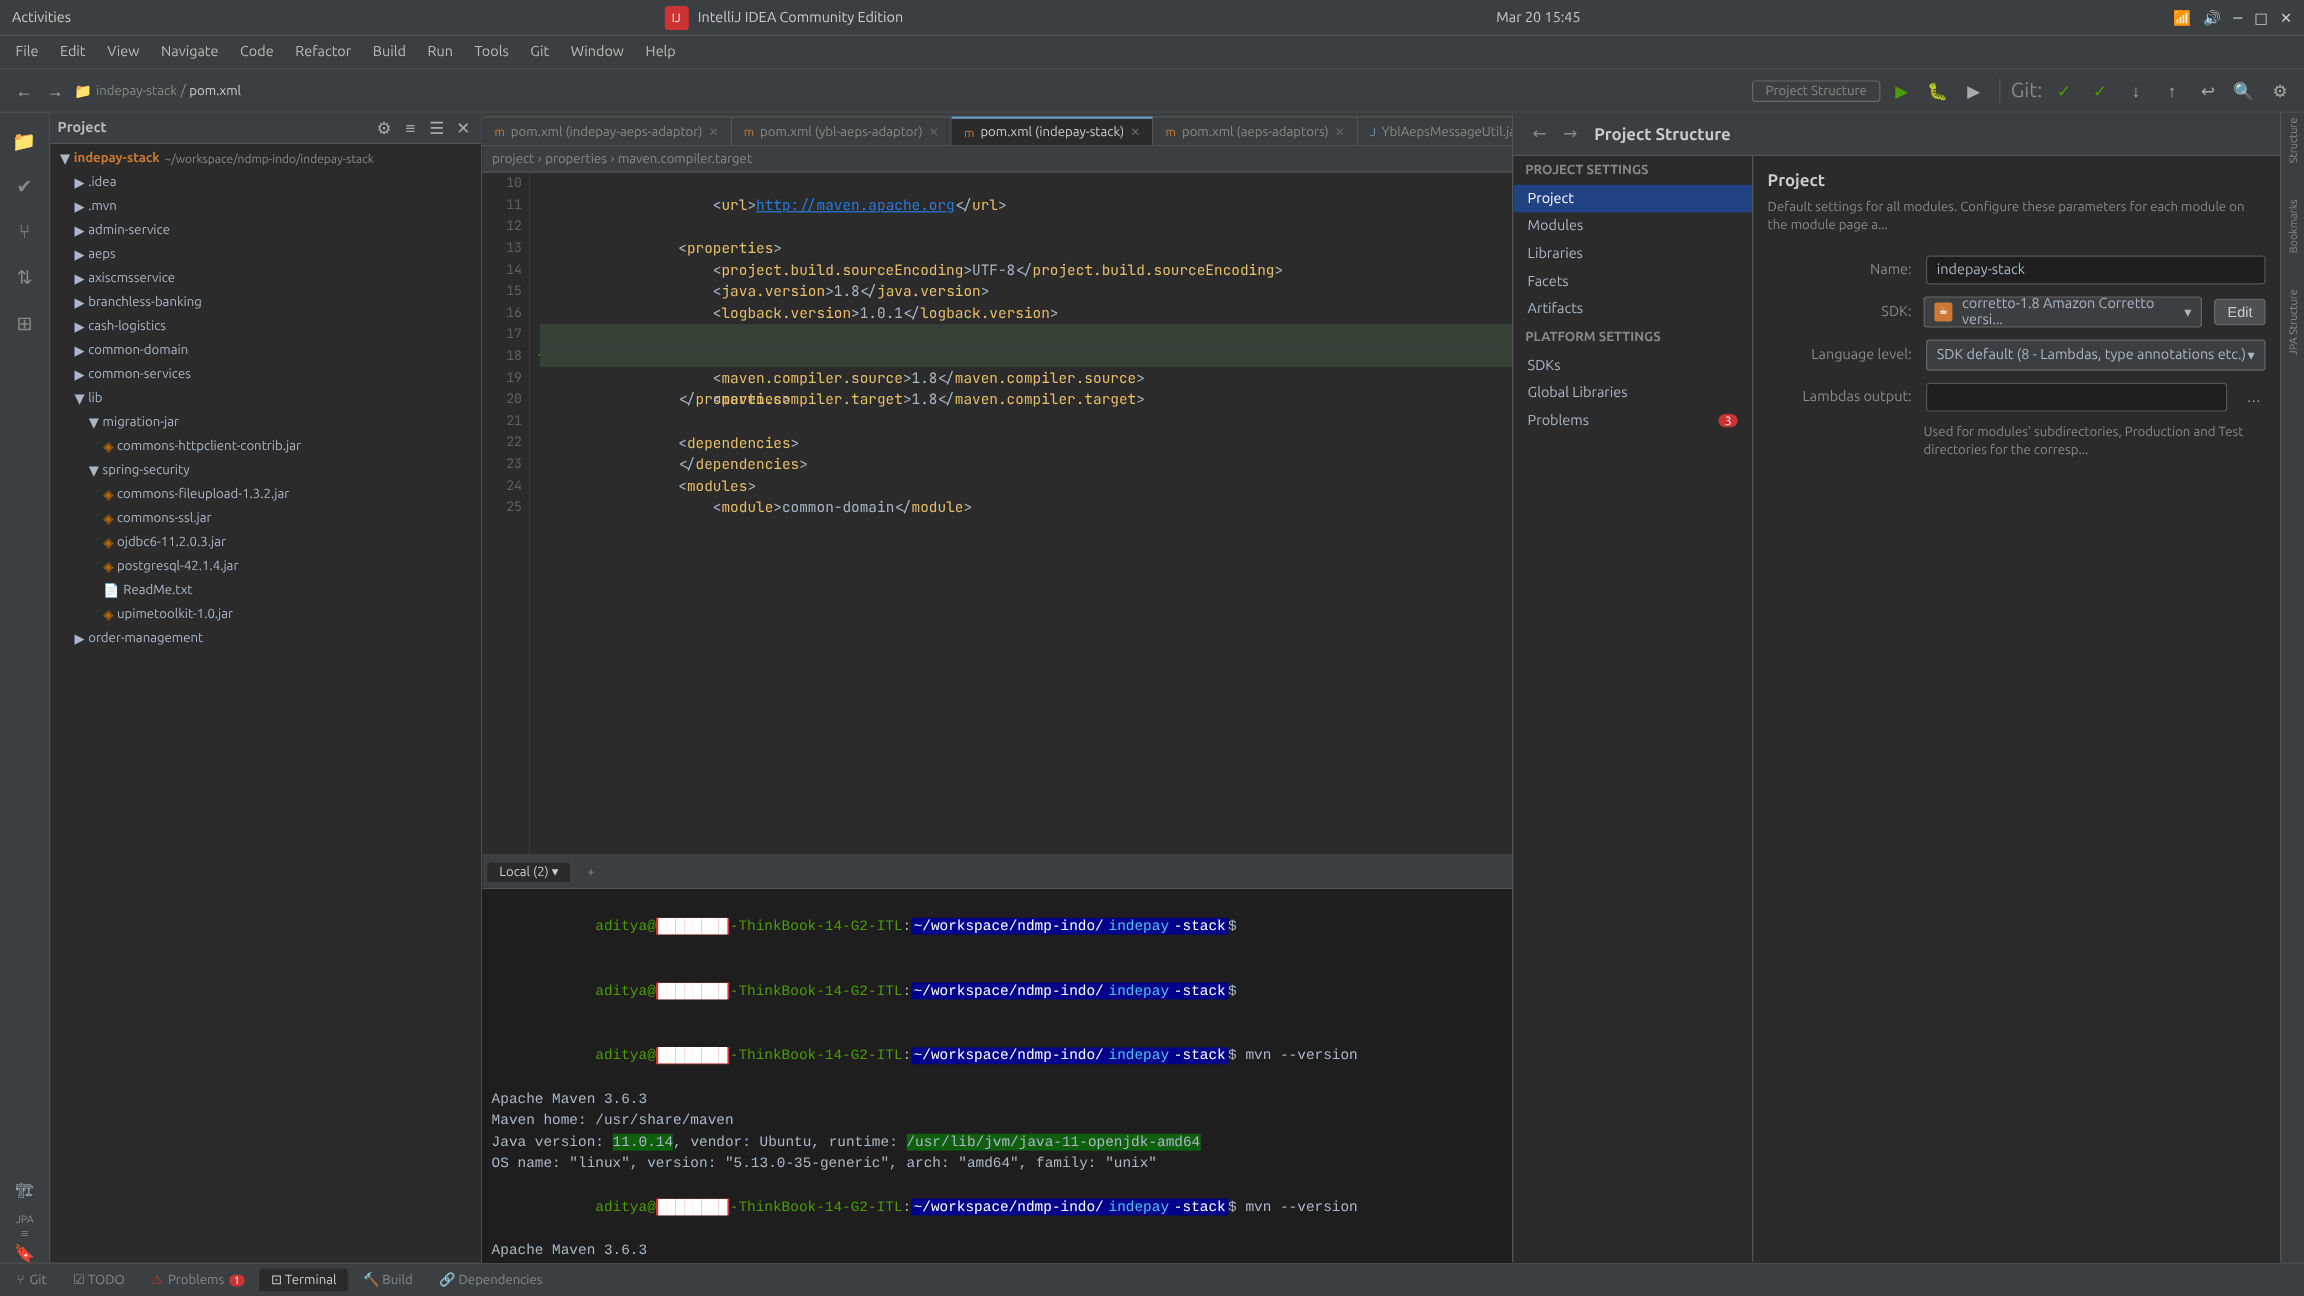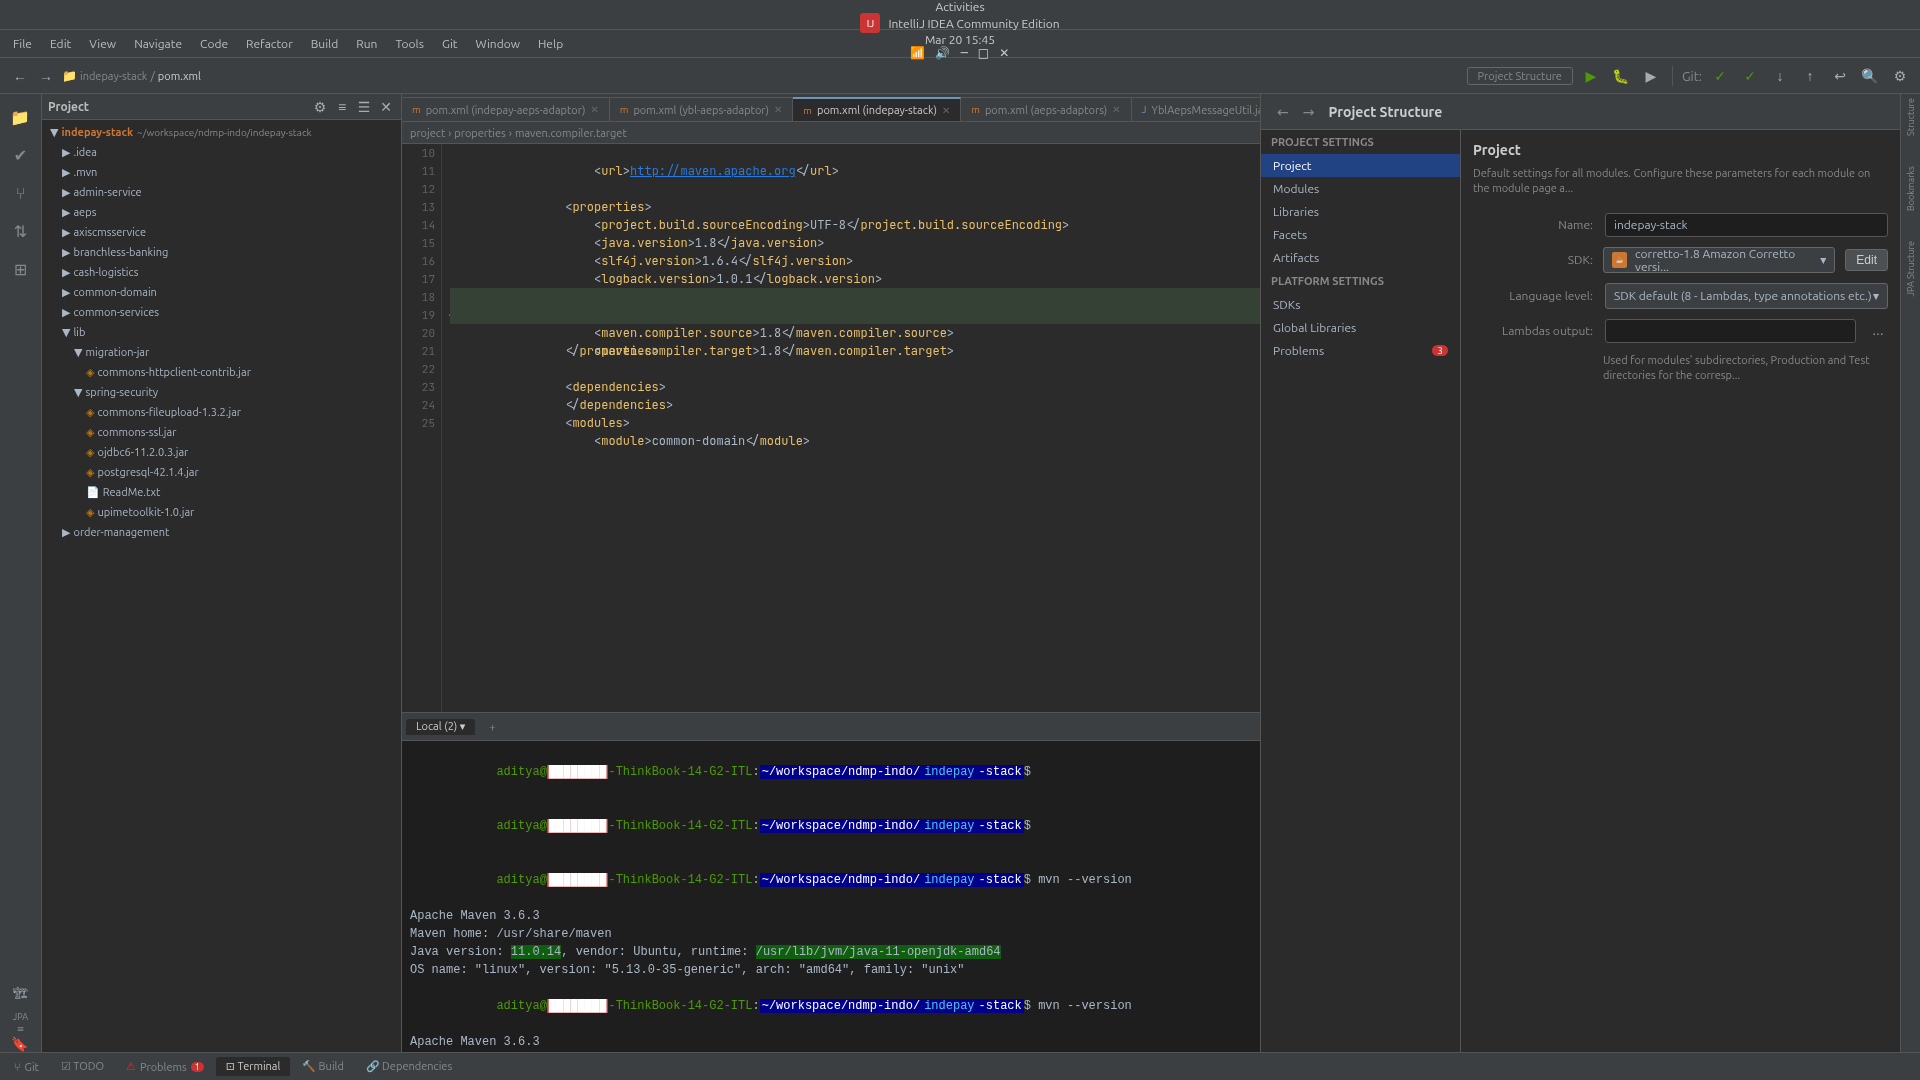--- a/index.html
+++ b/index.html
@@ -7,21 +7,20 @@
 
     
     .system-bar {
       height: 30px;
       background: #3c3f41;
       display: flex;
       align-items: center;
       padding: 0 10px;
       justify-content: space-between;
       border-bottom: 1px solid #555;
-      flex-direction: column;
     }
     .system-bar-left { color: #ccc; font-size: 12px; }
     .system-bar-center { color: #ccc; font-size: 12px; }
     .system-bar-right { display: flex; gap: 10px; color: #ccc; font-size: 12px; }
 
     
     .menu-bar {
       height: 28px;
       background: #3c3f41;
       display: flex;
@@ -481,21 +480,21 @@
       <span style="color:#888;">/</span>
       <span style="color:#ccc;font-size:11px;">pom.xml</span>
     </div>
   </div>
   <div style="display:flex;align-items:center;gap:6px;">
     <div style="background:#3c3f41;border:1px solid #666;border-radius:3px;padding:2px 10px;font-size:11px;color:#888;">Project Structure</div>
     <button class="toolbar-btn" style="color:#4e9a06;">▶</button>
     <button class="toolbar-btn" style="color:#6897bb;">🐛</button>
     <button class="toolbar-btn">▶</button>
     <div class="separator"></div>
-    <span style="color:#888;font-size:13px;">Git:</span>
+    <span style="color:#888;font-size:17px;">Git:</span>
     <button class="toolbar-btn" style="color:#4e9a06;">✓</button>
     <button class="toolbar-btn" style="color:#4e9a06;">✓</button>
     <button class="toolbar-btn">↓</button>
     <button class="toolbar-btn">↑</button>
     <button class="toolbar-btn">↩</button>
     <button class="toolbar-btn">🔍</button>
     <button class="toolbar-btn">⚙</button>
   </div>
 </div>
 
@@ -687,23 +686,20 @@
           <div class="code-line">
             <span class="xml-bracket">    &lt;</span><span class="xml-tag">properties</span><span class="xml-bracket">&gt;</span>
           </div>
           <div class="code-line">
             <span class="xml-bracket">        &lt;</span><span class="xml-tag">project.build.sourceEncoding</span><span class="xml-bracket">&gt;</span><span class="xml-text">UTF-8</span><span class="xml-bracket">&lt;/</span><span class="xml-tag">project.build.sourceEncoding</span><span class="xml-bracket">&gt;</span>
           </div>
           <div class="code-line">
             <span class="xml-bracket">        &lt;</span><span class="xml-tag">java.version</span><span class="xml-bracket">&gt;</span><span class="xml-text">1.8</span><span class="xml-bracket">&lt;/</span><span class="xml-tag">java.version</span><span class="xml-bracket">&gt;</span>
           </div>
           <div class="code-line">
-            <span class="xml-bracket">        &lt;</span><span class="xml-tag">slf4j.version</span><span class="xml-bracket">&gt;</span><span class="xml-text">1.6.4</span><span class="xml-bracket">&lt;/</span><span class="xml-tag">slf4j.version</span><span class="xml-bracket">&gt;</span>
-          </div>
-          <div class="code-line">
             <span class="xml-bracket">        &lt;</span><span class="xml-tag">logback.version</span><span class="xml-bracket">&gt;</span><span class="xml-text">1.0.1</span><span class="xml-bracket">&lt;/</span><span class="xml-tag">logback.version</span><span class="xml-bracket">&gt;</span>
           </div>
           <div class="code-line">
             <span class="xml-bracket">        &lt;</span><span class="xml-tag">maven-compiler-plugin.version</span><span class="xml-bracket">&gt;</span><span class="xml-text">3.5.1</span><span class="xml-bracket">&lt;/</span><span class="xml-tag">maven-compiler-plugin.version</span><span class="xml-bracket">&gt;</span>
           </div>
           <div class="code-line highlighted-line" style="position:relative;">
             <span style="position:absolute;left:-2px;color:#4e9a06;font-size:14px;font-weight:bold;">{</span>
             <span class="xml-bracket">        &lt;</span><span class="xml-tag">maven.compiler.source</span><span class="xml-bracket">&gt;</span><span class="xml-text">1.8</span><span class="xml-bracket">&lt;/</span><span class="xml-tag">maven.compiler.source</span><span class="xml-bracket">&gt;</span>
           </div>
           <div class="code-line highlighted-line" style="position:relative;">

